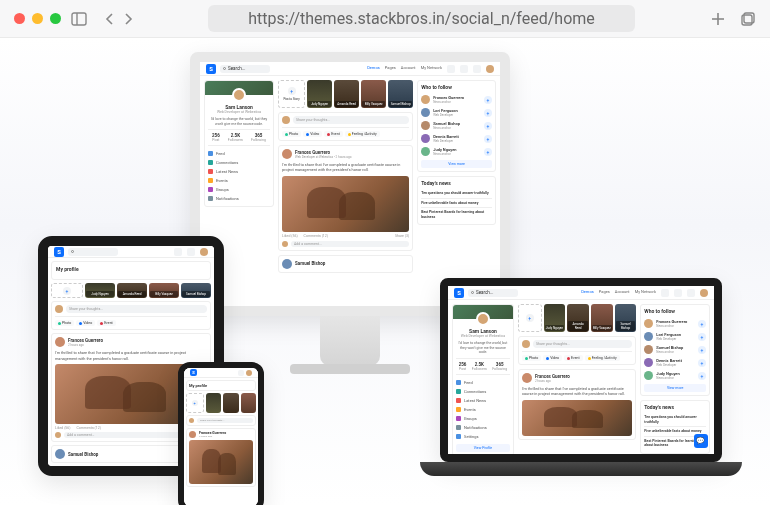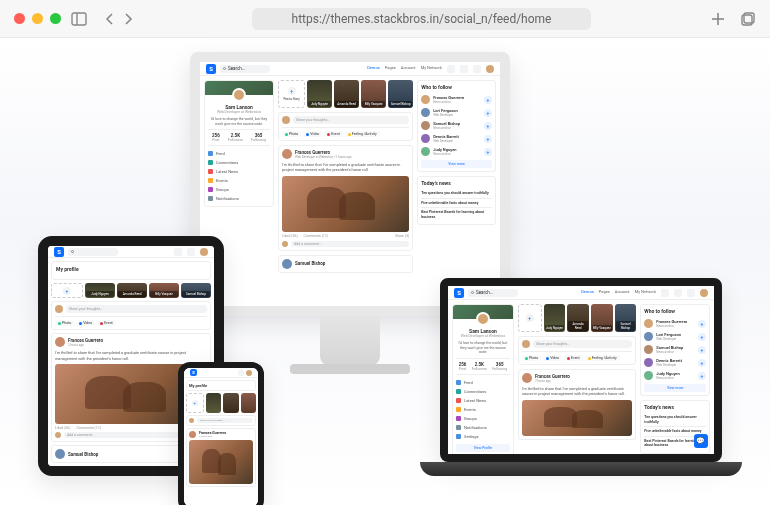--- a/index.html
+++ b/index.html
@@ -8,21 +8,21 @@
 
 .browser-chrome { height: 38px; background: #f7f7f8; display: flex; align-items: center; padding: 0 14px; gap: 10px; border-bottom: 1px solid #eaeaea; }
 .traffic-lights { display: flex; gap: 7px; }
 .dot { width: 11px; height: 11px; border-radius: 50%; }
 .dot.red { background: #ff5f57; }
 .dot.yellow { background: #febc2e; }
 .dot.green { background: #28c840; }
 .chrome-icon { color: #888; display: flex; align-items: center; cursor: pointer; }
 .nav-arrows { display: flex; gap: 8px; margin-left: 8px; }
 .url-bar { flex: 1; display: flex; justify-content: center; }
-.url-pill { background: #e9e9ea; border-radius: 6px; padding: 4px 40px; font-size: 12px; color: #666; min-width: 280px; text-align: center; }
+.url-pill { background: #e9e9ea; border-radius: 6px; padding: 4px 40px; font-size: 16px; color: #666; min-width: 280px; text-align: center; }
 .chrome-right { display: flex; gap: 14px; }
 
 
 .canvas { position: relative; height: 467px; background: linear-gradient(180deg,#fff 0%,#f5f6fa 40%,#fff 100%); }
 
 
 .device { position: absolute; background: #fff; overflow: hidden; box-shadow: 0 8px 24px rgba(0,0,0,.1); }
 .monitor { top: 14px; left: 190px; width: 320px; height: 264px; border: 10px solid #e8e8e8; border-radius: 8px; }
 .monitor-stand { position: absolute; top: 278px; left: 320px; width: 60px; height: 50px; background: linear-gradient(180deg,#e5e5e5,#d5d5d5); border-radius: 0 0 10px 10px; }
 .monitor-base { position: absolute; top: 326px; left: 290px; width: 120px; height: 10px; background: #d0d0d0; border-radius: 4px; }

